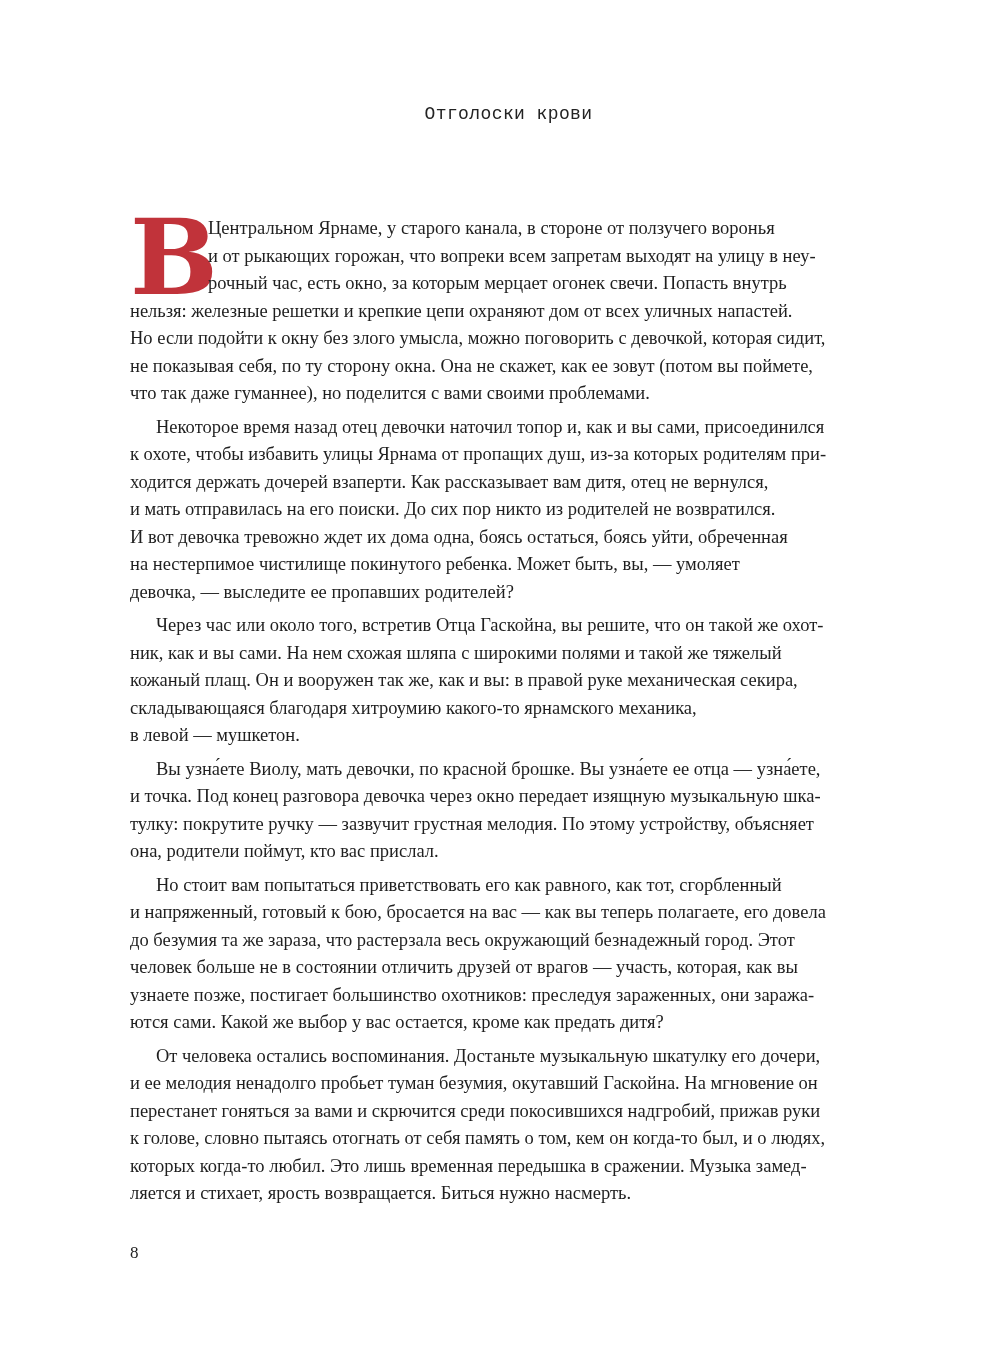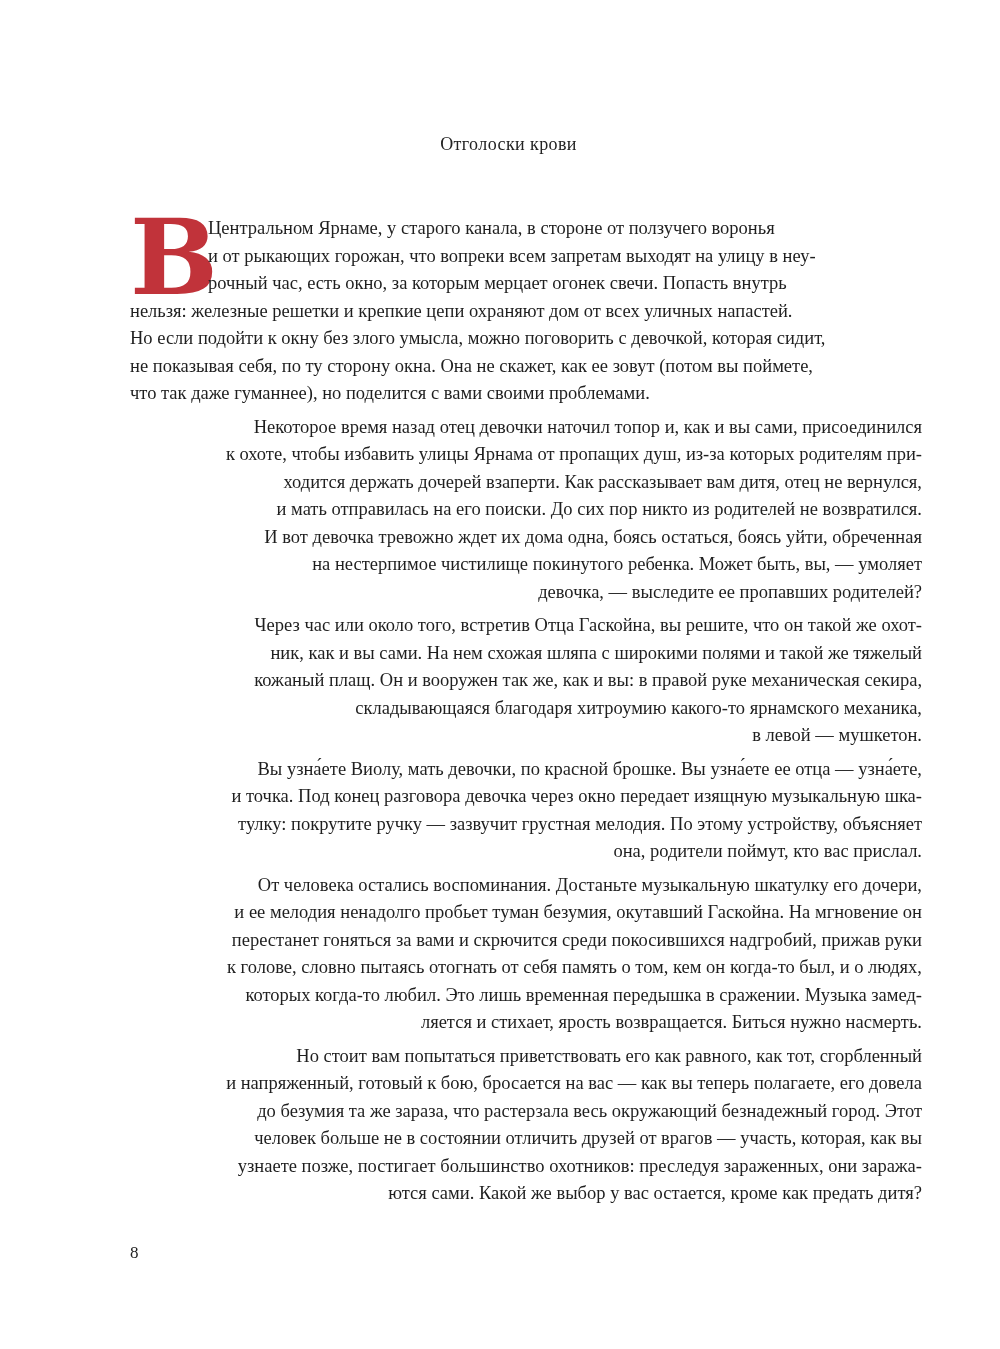--- a/index.html
+++ b/index.html
@@ -15,47 +15,47 @@
     color: #1f1f1f;
     overflow: hidden;
   }
   .page {
     position: absolute;
     inset: 0;
     background: #ffffff;
   }
   .running-header {
     position: absolute;
-    top: 134px;
+    top: 104px;
     left: 130px;
     width: 757px;
     text-align: center;
     font-size: 18px;
     letter-spacing: 0.4px;
     color: #232323;
+    font-family: Liberation Mono, monospace;
   }
   .content {
     position: absolute;
     top: 215px;
     left: 130px;
     width: 792px;
     font-size: 18.5px;
     line-height: 27.5px;
   }
   .para {
     margin: 0 0 6px 0;
     padding: 0;
   }
   .para .lines {
     white-space: pre-line;
     margin-top: 20px;
   }
   .para.indent {
     text-indent: 26px;
-    text-align: right;
   }
   .dropcap {
     float: left;
     width: 70px;
     height: 80px;
     margin: 2px 8px 0 0;
     font-family: "DejaVu Serif", serif;
     font-weight: bold;
     font-size: 104px;
     line-height: 82px;
@@ -108,34 +108,34 @@
     </p>
 
     <p class="para indent">
       <span class="lines">Вы узна́ете Виолу, мать девочки, по красной брошке. Вы узна́ете ее отца — узна́ете,
 и точка. Под конец разговора девочка через окно передает изящную музыкальную шка-
 тулку: покрутите ручку — зазвучит грустная мелодия. По этому устройству, объясняет
 она, родители поймут, кто вас прислал.</span>
     </p>
 
     <p class="para indent">
+      <span class="lines">Но стоит вам попытаться приветствовать его как равного, как тот, сгорбленный
+и напряженный, готовый к бою, бросается на вас — как вы теперь полагаете, его довела
+до безумия та же зараза, что растерзала весь окружающий безнадежный город. Этот
+человек больше не в состоянии отличить друзей от врагов — участь, которая, как вы
+узнаете позже, постигает большинство охотников: преследуя зараженных, они заража-
+ются сами. Какой же выбор у вас остается, кроме как предать дитя?</span>
+    </p>
+
+    <p class="para indent">
       <span class="lines">От человека остались воспоминания. Достаньте музыкальную шкатулку его дочери,
 и ее мелодия ненадолго пробьет туман безумия, окутавший Гаскойна. На мгновение он
 перестанет гоняться за вами и скрючится среди покосившихся надгробий, прижав руки
 к голове, словно пытаясь отогнать от себя память о том, кем он когда-то был, и о людях,
 которых когда-то любил. Это лишь временная передышка в сражении. Музыка замед-
 ляется и стихает, ярость возвращается. Биться нужно насмерть.</span>
-    </p>
-
-    <p class="para indent">
-      <span class="lines">Но стоит вам попытаться приветствовать его как равного, как тот, сгорбленный
-и напряженный, готовый к бою, бросается на вас — как вы теперь полагаете, его довела
-до безумия та же зараза, что растерзала весь окружающий безнадежный город. Этот
-человек больше не в состоянии отличить друзей от врагов — участь, которая, как вы
-узнаете позже, постигает большинство охотников: преследуя зараженных, они заража-
-ются сами. Какой же выбор у вас остается, кроме как предать дитя?</span>
     </p>
 
   </div>
 
   <div class="page-number">8</div>
 
 </div>
 
 </body></html>

